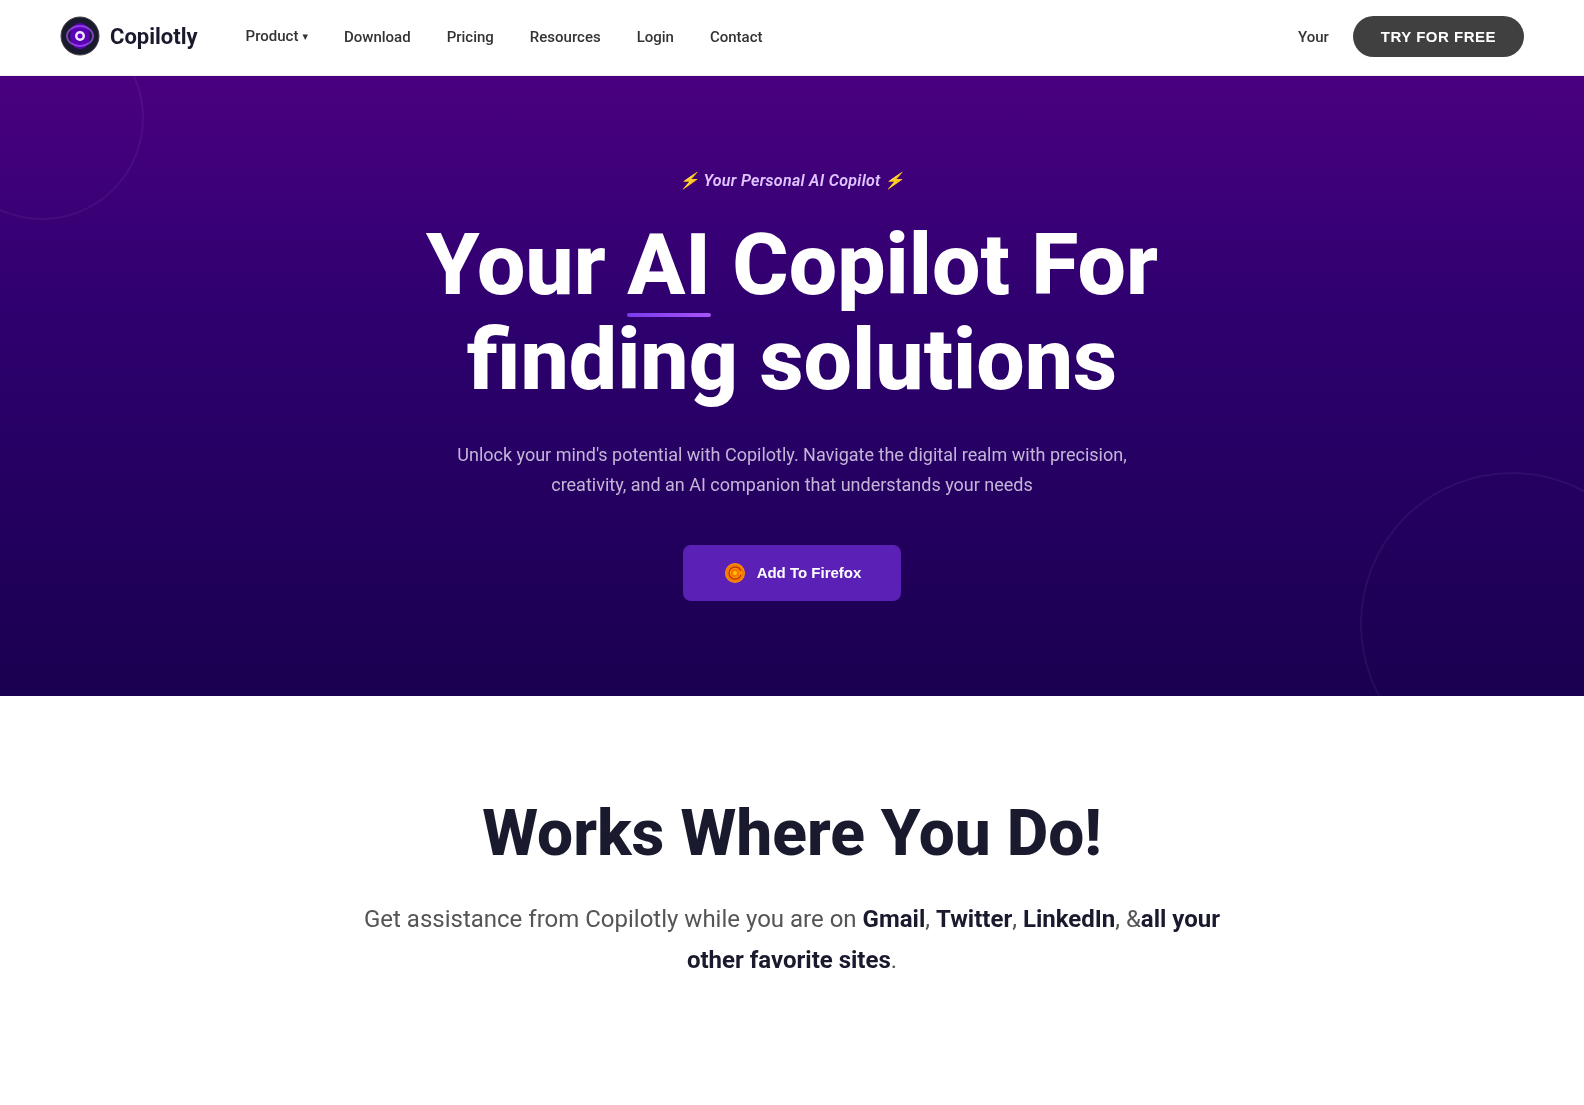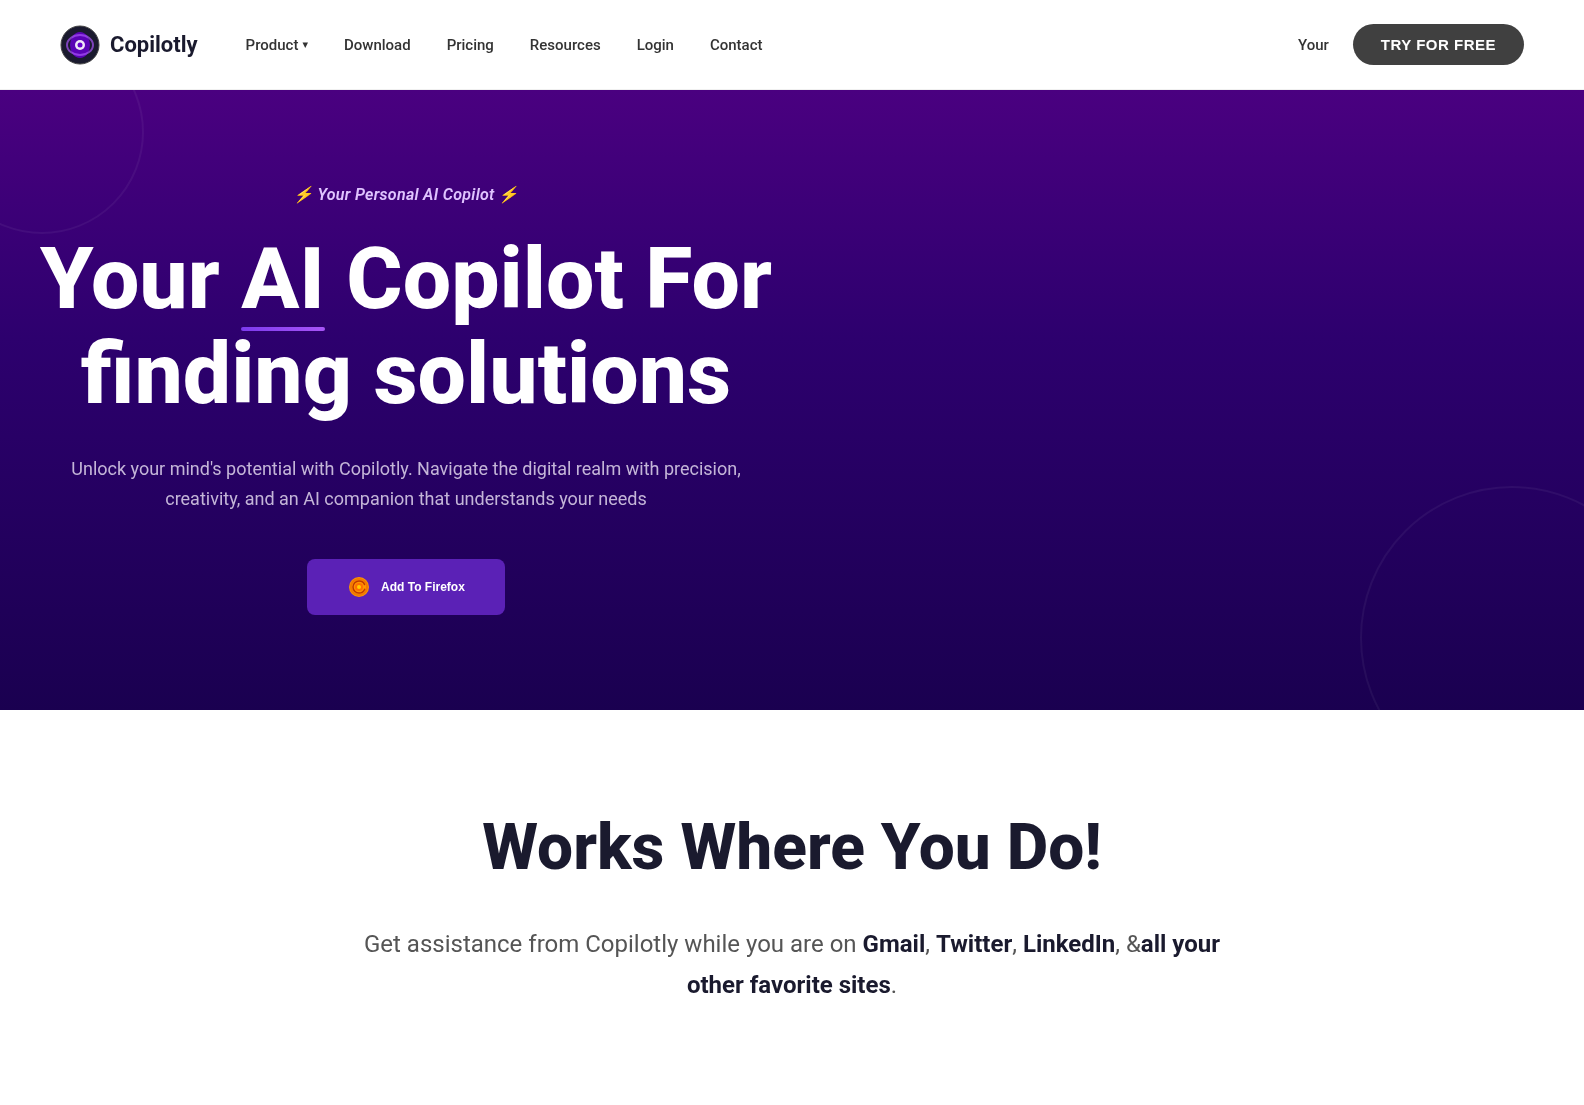--- a/index.html
+++ b/index.html
@@ -11,24 +11,24 @@
     body {
       font-family: -apple-system, BlinkMacSystemFont, 'Segoe UI', Roboto, sans-serif;
       width: 1584px;
       min-height: 1105px;
       overflow-x: hidden;
     }
 
     
     .navbar {
       display: flex;
-      align-items: center;
+      align-items: flex-start;
       justify-content: space-between;
-      padding: 0 60px;
-      height: 90px;
+      padding: 16px 60px;
+      height: 76px;
       background: #ffffff;
       border-bottom: 1px solid #f0f0f0;
       position: relative;
       z-index: 100;
     }
 
     .navbar-left {
       display: flex;
       align-items: center;
       gap: 48px;
@@ -101,21 +101,21 @@
       cursor: pointer;
       letter-spacing: 0.5px;
     }
 
     
     .hero {
       background: linear-gradient(180deg, #4a0080 0%, #2d006e 40%, #1a0050 100%);
       min-height: 620px;
       display: flex;
       align-items: center;
-      justify-content: flex-start;
+      justify-content: center;
       text-align: center;
       padding: 80px 40px;
       position: relative;
       overflow: hidden;
     }
 
     .hero-content {
       max-width: 900px;
       z-index: 2;
     }
@@ -169,42 +169,42 @@
 
     .add-firefox-btn {
       display: inline-flex;
       align-items: center;
       gap: 10px;
       background: #5b21b6;
       color: #ffffff;
       border: none;
       border-radius: 8px;
       padding: 16px 40px;
-      font-size: 12px;
+      font-size: 15px;
       font-weight: 600;
       cursor: pointer;
     }
 
     .firefox-icon {
       width: 24px;
       height: 24px;
     }
 
     
     .works-section {
       background: #ffffff;
       padding: 100px 60px 80px;
       text-align: center;
     }
 
     .works-title {
       font-size: 64px;
       font-weight: 800;
       color: #1a1a2e;
-      margin-bottom: 39px;
+      margin-bottom: 28px;
     }
 
     .works-description {
       font-size: 24px;
       color: #555;
       line-height: 1.7;
       max-width: 900px;
       margin: 0 auto;
     }
 

